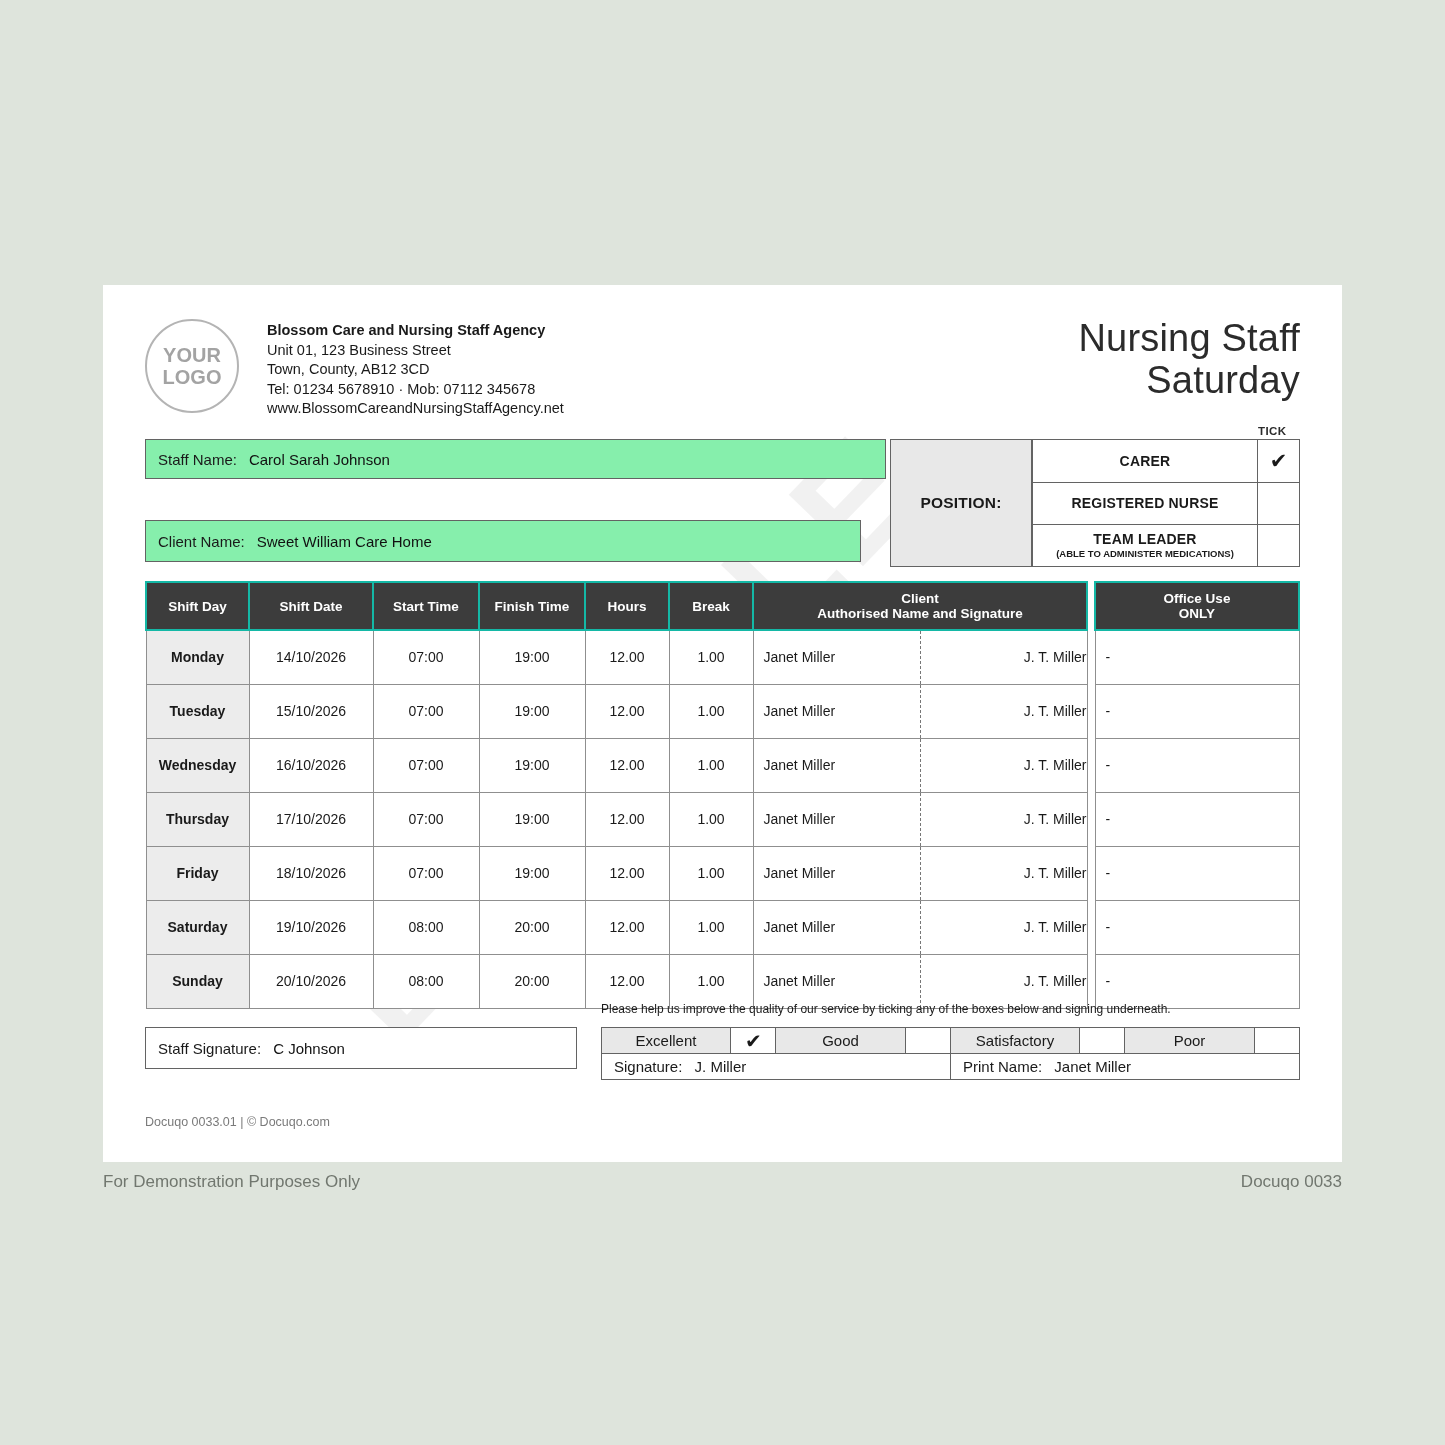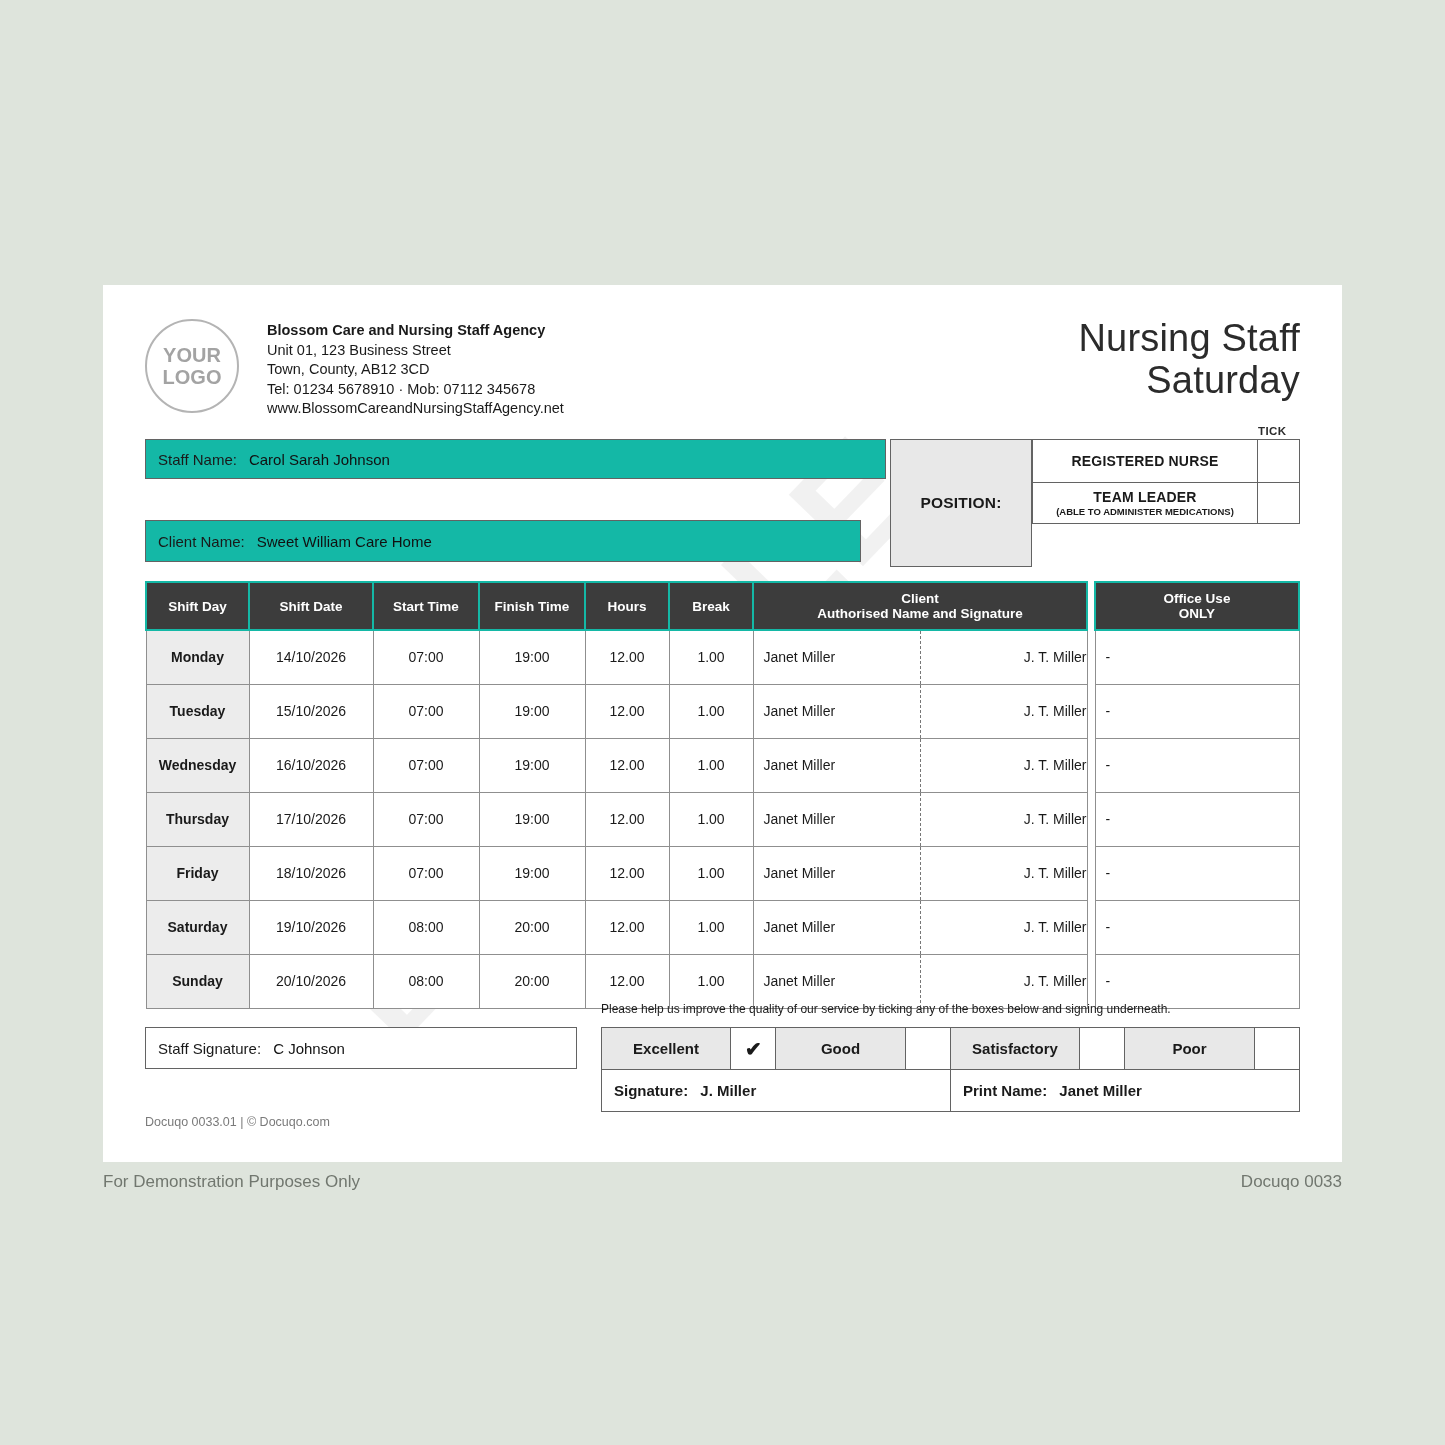--- a/index.html
+++ b/index.html
@@ -102,21 +102,21 @@
     left: 42px; top: 154px;
     width: 1155px;
     height: 128px;
   }
   .name-box {
     position: absolute;
     border: 1px solid #636363;
     display: flex;
     align-items: center;
     padding: 0 12px;
-    background: #14b8a6;
+    background: #86efac;
     font-size: 15px;
   }
   #staff-name-box { left: 0; top: 0; width: 741px; height: 40px; }
   #client-name-box { left: 0; top: 81px; width: 716px; height: 42px; }
   .name-label { color: #1a1a1a; }
   .name-value { margin-left: 12px; color: #111; }
 
   #position-cell {
     position: absolute;
     left: 745px; top: 0;
@@ -229,25 +229,24 @@
 
   #feedback-table {
     position: absolute;
     left: 456px; top: 25px;
     width: 699px;
     border-collapse: collapse;
     table-layout: fixed;
   }
   #feedback-table td {
     border: 1px solid #636363;
-    height: 42px;
+    height: 26px;
     font-size: 15px;
     text-align: center;
     background: #fff;
-    font-weight: bold;
   }
   #feedback-table td.rate-label { background: #e8e8e8; }
   #feedback-table td.rate-tick { font-size: 20px; }
   #feedback-table td.sig-cell {
     text-align: left;
     padding-left: 12px;
     background: #fff;
   }
 
   #doc-footnote {
@@ -303,20 +302,26 @@
     </div>
 
     <div class="name-box" id="client-name-box">
       <span class="name-label">Client Name:</span>
       <span class="name-value">Sweet William Care Home</span>
     </div>
 
     <div id="position-cell">POSITION:</div>
 
     <div id="position-options">
+      <div class="pos-row">
+        <div class="pos-name">
+          <span>CARER</span>
+        </div>
+        <div class="pos-tick">✔</div>
+      </div>
       <div class="pos-row">
         <div class="pos-name">
           <span>REGISTERED NURSE</span>
         </div>
         <div class="pos-tick"></div>
       </div>
       <div class="pos-row">
         <div class="pos-name">
           <span>TEAM LEADER</span>
           <span class="pos-sub">(ABLE TO ADMINISTER MEDICATIONS)</span>

